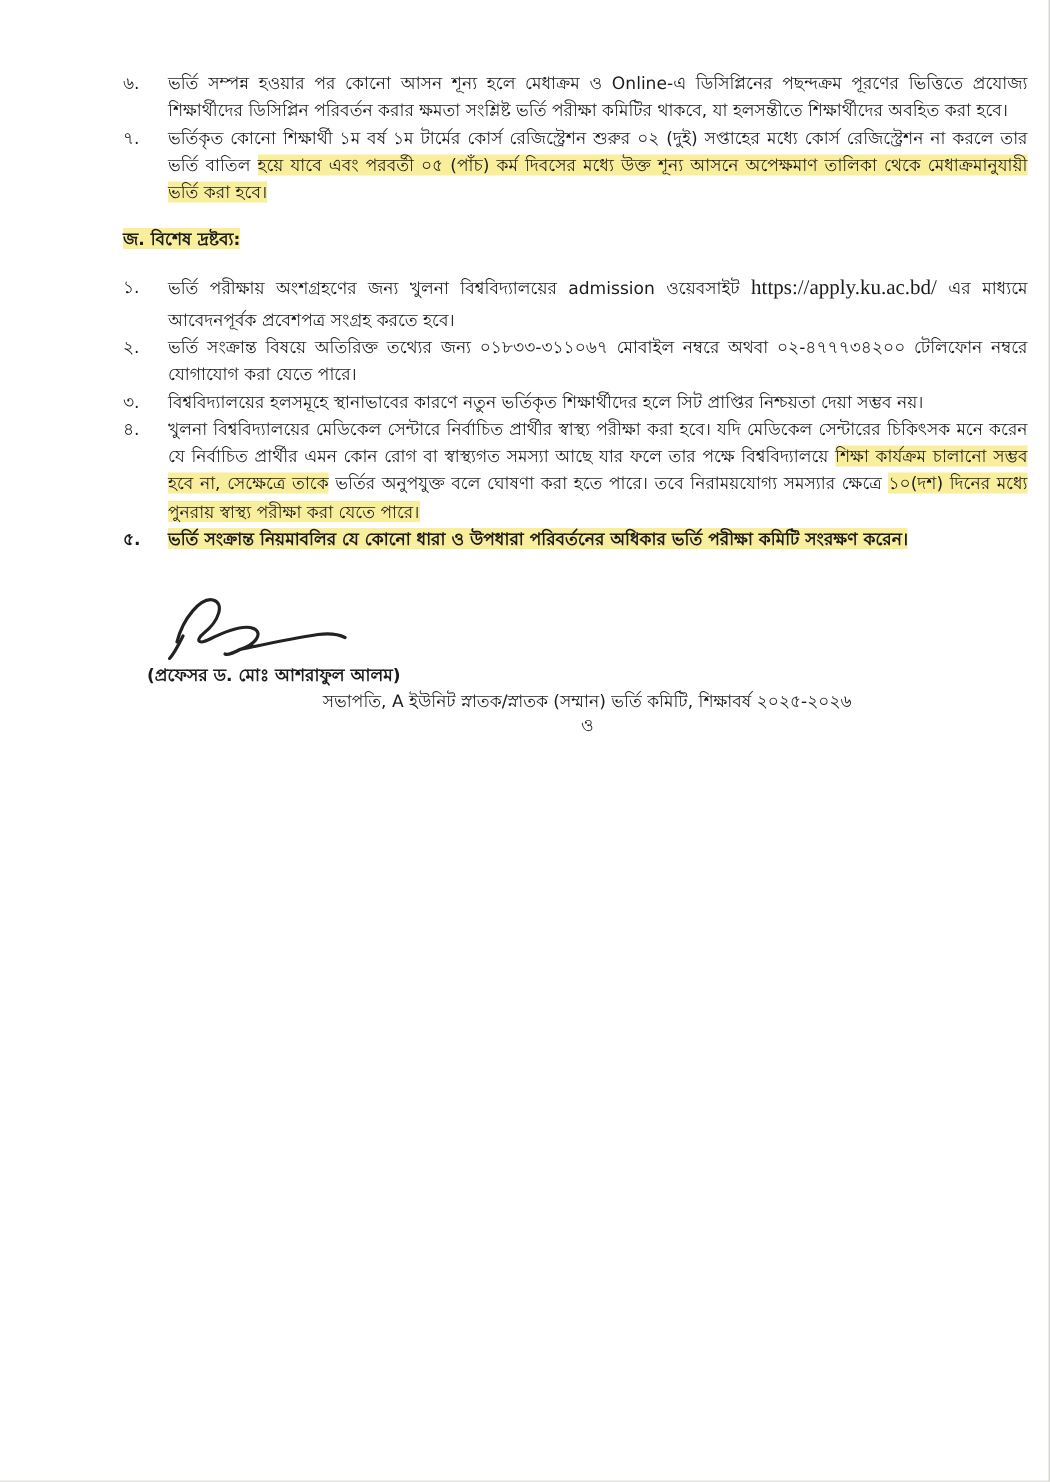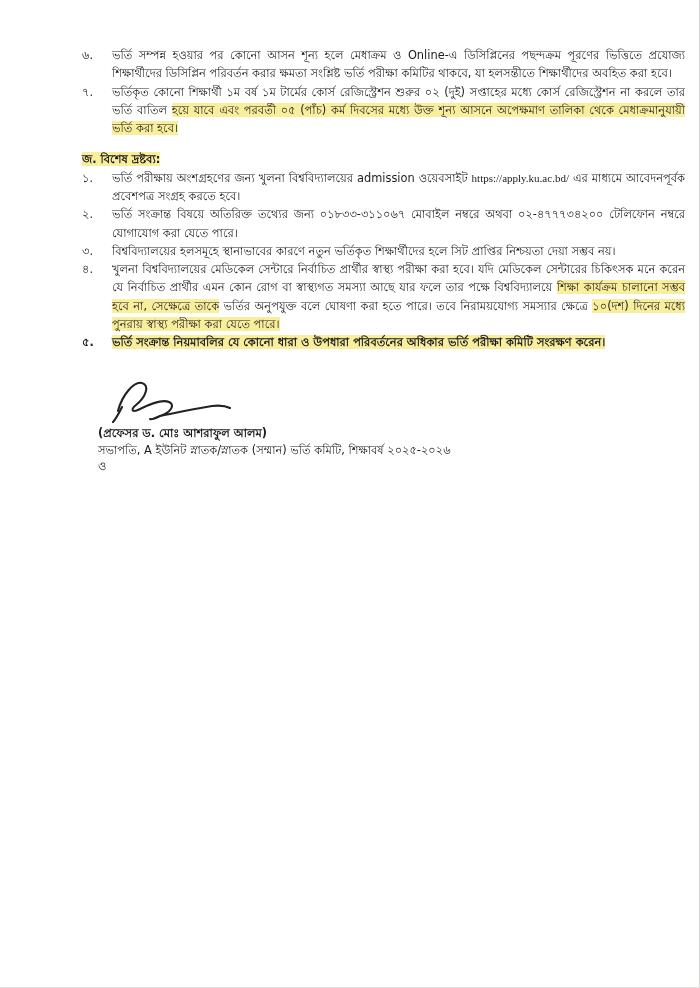--- a/index.html
+++ b/index.html
@@ -30,41 +30,41 @@
     text-align: left;
   }
   .txt {
     flex: 1;
     text-align: justify;
   }
   .hl { background: #f8ee9c; }
   .bold { font-weight: bold; }
   .section-heading {
     font-weight: bold;
-    margin: 13px 0 0 0;
+    margin: 13px 0 13px 0;
   }
   .section-heading .hl-inline {
     background: #f8ee9c;
     display: inline;
   }
   .latin-serif {
     font-family: "Liberation Serif", "DejaVu Serif", serif;
-    font-size: 11px;
+    font-size: 14px;
   }
   .signature-block {
     margin-top: 26px;
     margin-left: 16px;
   }
   .signature-scribble {
     margin-left: 14px;
     margin-bottom: 2px;
     display: block;
   }
   .sig-name { font-weight: bold; line-height: 1.45; }
-  .sig-line { line-height: 1.45; }
+  .sig-line { line-height: 1.45; text-align: center; }
 </style>
 </head>
 <body>
 
 <div class="doc">
 
   <div class="list-item">
     <span class="num">৬.</span>
     <div class="txt"><span>ভর্তি সম্পন্ন হওয়ার পর কোনো আসন শূন্য হলে মেধাক্রম ও Online-এ ডিসিপ্লিনের পছন্দক্রম পূরণের ভিত্তিতে প্রযোজ্য শিক্ষার্থীদের ডিসিপ্লিন পরিবর্তন করার ক্ষমতা সংশ্লিষ্ট ভর্তি পরীক্ষা কমিটির থাকবে, যা হলসম্তীতে শিক্ষার্থীদের অবহিত করা হবে।</span></div>
   </div>

